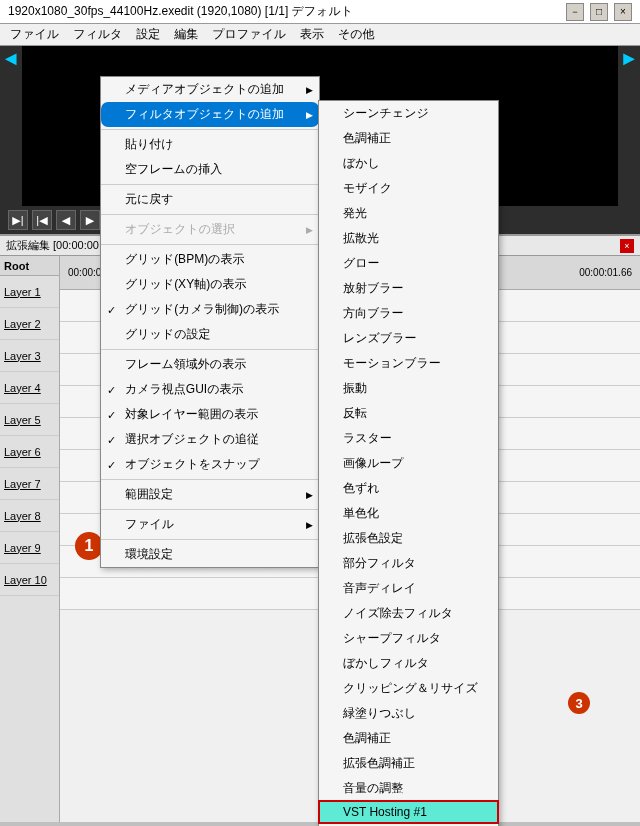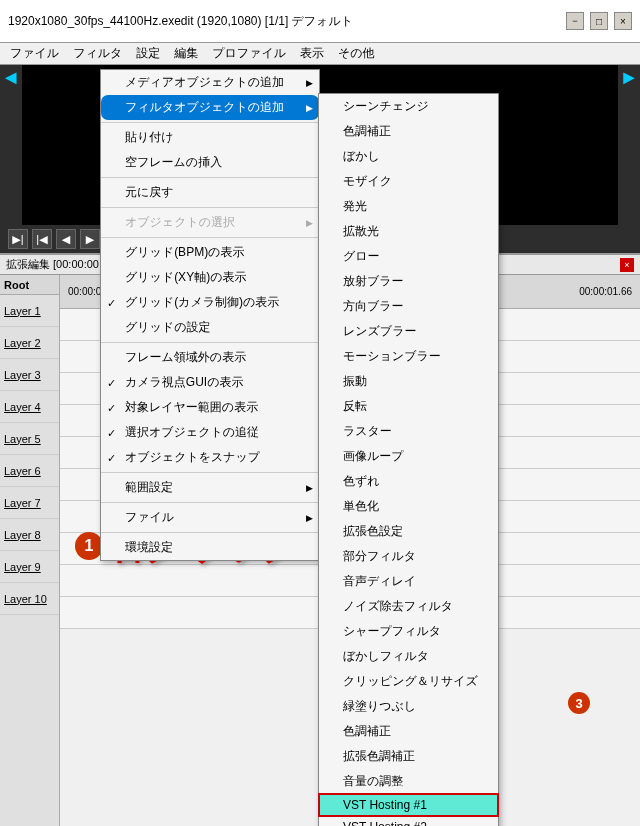--- a/index.html
+++ b/index.html
@@ -13,21 +13,21 @@
       position: relative;
     }
     
     #title-bar {
       background: #fff;
       display: flex;
       align-items: center;
       justify-content: space-between;
       padding: 4px 8px;
       border-bottom: 1px solid #999;
-      height: 43px;
+      height: 24px;
     }
     #title-controls {
       display: flex;
       gap: 6px;
     }
     .title-btn {
       width: 18px;
       height: 18px;
       background: #d4d0c8;
       border: 1px solid #888;
@@ -174,21 +174,21 @@
       justify-content: space-between;
     }
     .track-row {
       height: 32px;
       border-bottom: 1px solid #ccc;
       background: #f5f5f5;
     }
     
     #context-menu-overlay {
       position: absolute;
-      top: 69px;
+      top: 76px;
       left: 100px;
       z-index: 100;
       display: flex;
     }
     #main-context-menu {
       background: #f5f5f5;
       border: 1px solid #888;
       box-shadow: 2px 2px 6px rgba(0,0,0,0.3);
       min-width: 220px;
     }

